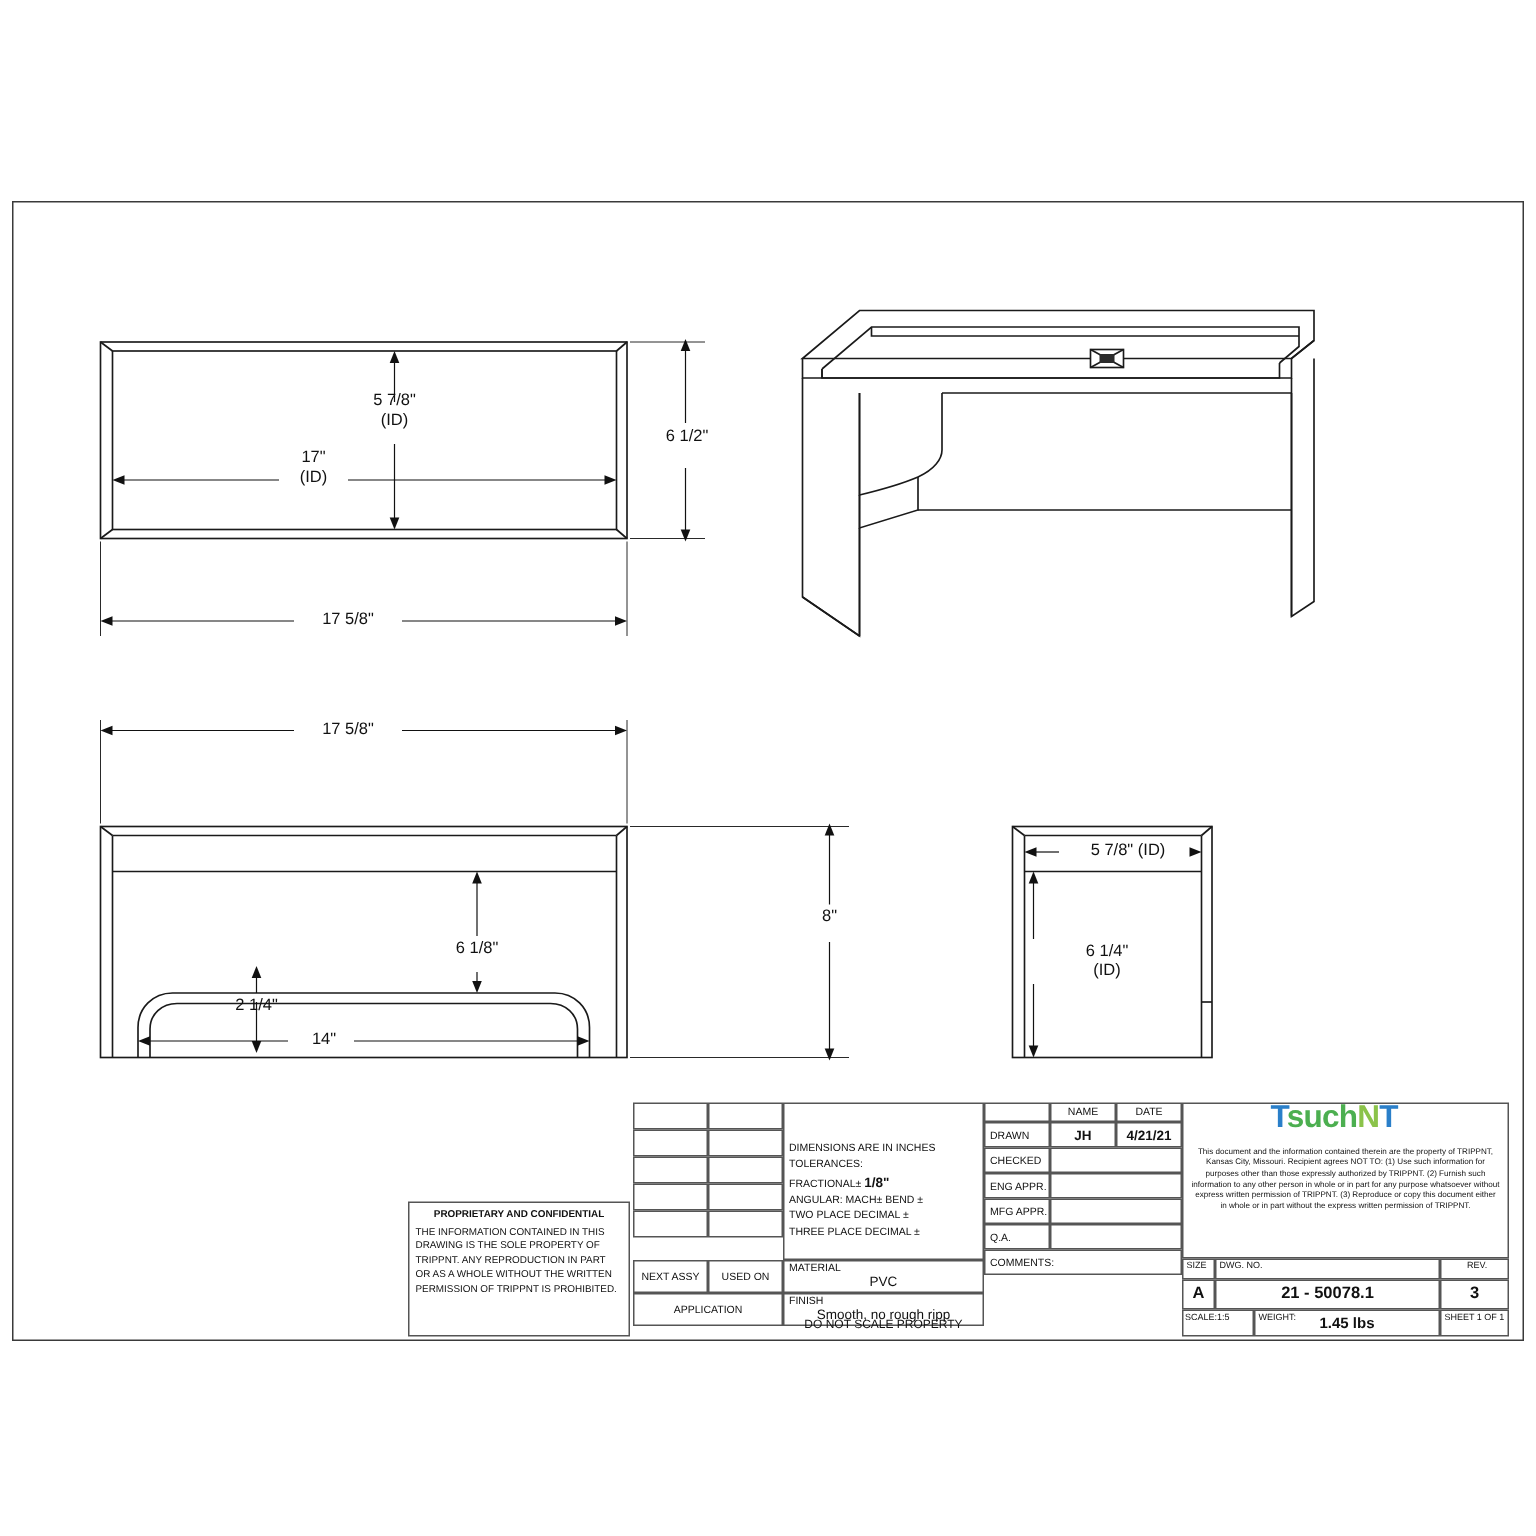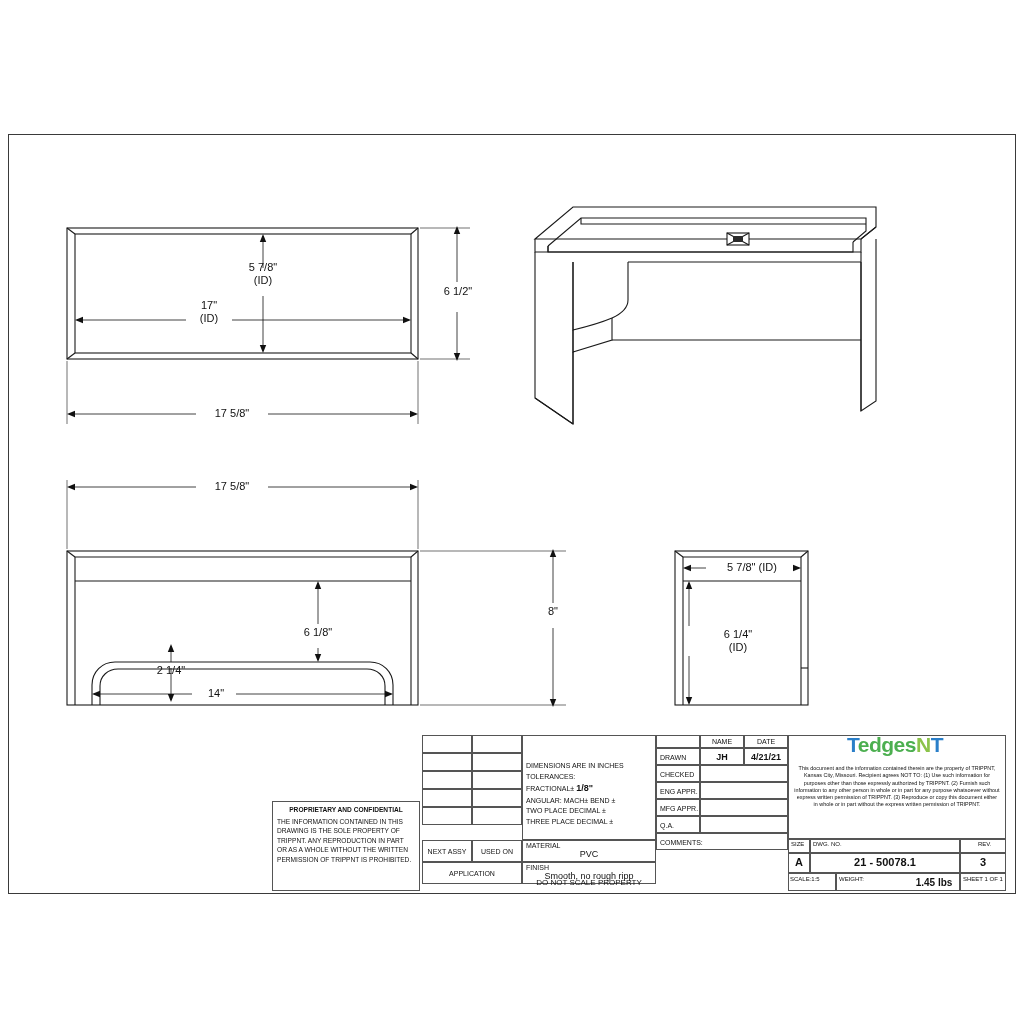--- a/index.html
+++ b/index.html
@@ -259,21 +259,21 @@
 
     <div class="tb-cell" style="left:234px;top:81px;width:44px;height:17px;"></div>
     <div class="tb-cell" style="left:278px;top:81px;width:88px;height:17px;"></div>
     <div class="tb-txt" style="left:238px;top:87px;">Q.A.</div>
 
     <div class="tb-cell" style="left:234px;top:98px;width:132px;height:17px;"></div>
     <div class="tb-txt" style="left:238px;top:104px;">COMMENTS:</div>
 
     <div class="tb-cell" style="left:366px;top:0px;width:218px;height:104px;border:1px solid #555;"></div>
     <div class="logo" style="left:425px;top:-2px;">
-      <span class="t1">T</span><span class="t2">edges</span><span class="t3">N</span><span class="t4">T</span>
+      <span class="t1">T</span><span class="t2">such</span><span class="t3">N</span><span class="t4">T</span>
     </div>
     <div class="legal" style="left:372px;top:30px;width:206px;">This document and the information contained therein are the property of TRIPPNT, Kansas City, Missouri. Recipient agrees NOT TO: (1) Use such information for purposes other than those expressly authorized by TRIPPNT. (2) Furnish such information to any other person in whole or in part for any purpose whatsoever without express  written permission of TRIPPNT. (3) Reproduce or copy this document either in whole or in part without the express written permission of TRIPPNT.</div>
 
     <div class="tb-cell" style="left:366px;top:104px;width:22px;height:14px;"></div>
     <div class="tb-cell" style="left:388px;top:104px;width:150px;height:14px;"></div>
     <div class="tb-cell" style="left:538px;top:104px;width:46px;height:14px;"></div>
     <div class="tb-txt" style="left:369px;top:106px;font-size:6px;">SIZE</div>
     <div class="tb-txt" style="left:391px;top:106px;font-size:6px;">DWG.  NO.</div>
     <div class="tb-txt" style="left:556px;top:106px;font-size:6px;">REV.</div>
 
@@ -282,16 +282,16 @@
     <div class="tb-cell" style="left:538px;top:118px;width:46px;height:20px;"></div>
     <div class="tb-txt c tb-big b" style="left:366px;top:121px;width:22px;">A</div>
     <div class="tb-txt c tb-big b" style="left:388px;top:121px;width:150px;">21 - 50078.1</div>
     <div class="tb-txt c tb-big b" style="left:538px;top:121px;width:46px;">3</div>
 
     <div class="tb-cell" style="left:366px;top:138px;width:48px;height:18px;"></div>
     <div class="tb-cell" style="left:414px;top:138px;width:124px;height:18px;"></div>
     <div class="tb-cell" style="left:538px;top:138px;width:46px;height:18px;"></div>
     <div class="tb-txt" style="left:368px;top:141px;font-size:6px;">SCALE:1:5</div>
     <div class="tb-txt" style="left:417px;top:141px;font-size:6px;">WEIGHT:</div>
-    <div class="tb-txt c tb-mid b" style="left:414px;top:142px;width:124px;font-size:10px;margin-left:36px;">1.45 lbs</div>
+    <div class="tb-txt c tb-mid b" style="left:414px;top:142px;width:124px;font-size:10px;">1.45 lbs</div>
     <div class="tb-txt" style="left:541px;top:141px;font-size:6px;">SHEET 1 OF 1</div>
   </div>
 </div>
 
 </body></html>

